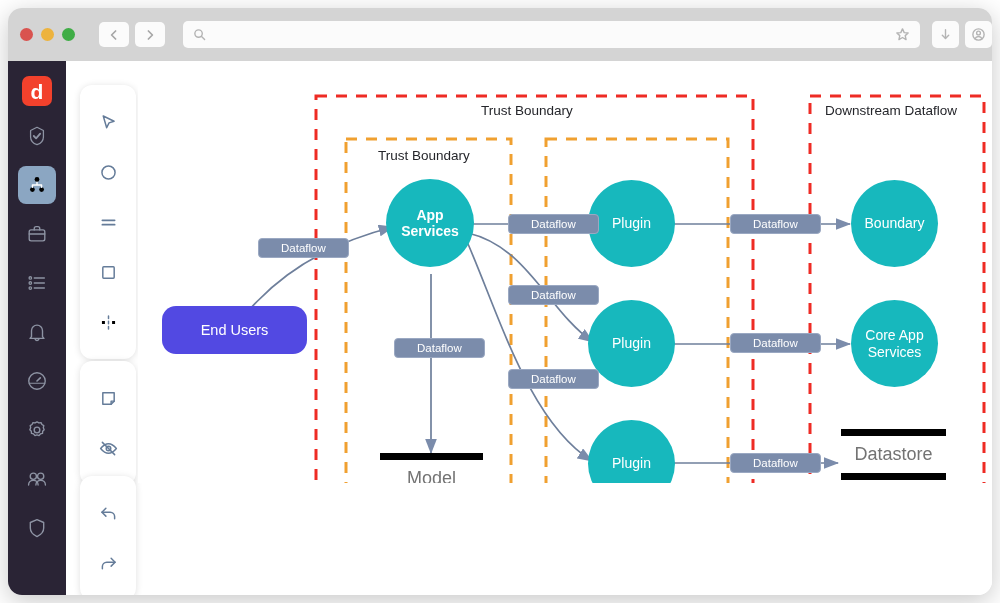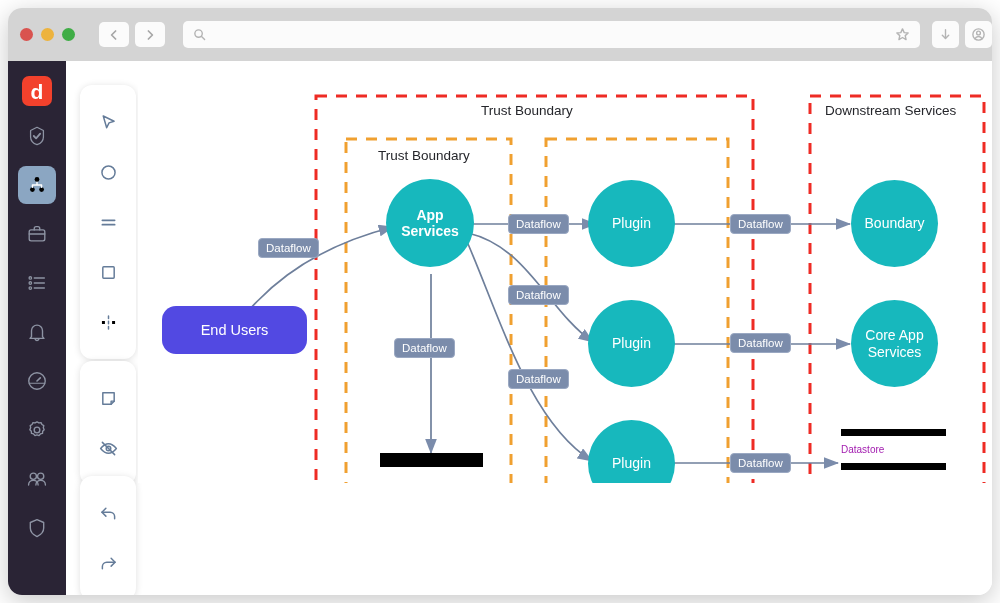--- a/index.html
+++ b/index.html
@@ -133,30 +133,30 @@
     position: absolute;
     background: #5249e2;
     color: #ffffff;
     display: flex; align-items: center; justify-content: center;
     font-size: 14.5px;
     border-radius: 14px;
   }
   .node-store { position: absolute; }
   .node-store .bar { height: 7px; background: #000000; width: 100%; }
   .node-store .storelabel {
-    font-size: 10px; color: #a21caf;
+    text-align: center; font-size: 18px; color: #737373;
     padding: 8px 0;
   }
   .flow-label {
     position: absolute;
     background: #7b8cab;
     color: #ffffff;
     font-size: 11.5px;
     border-radius: 4px;
-    padding: 3px 7px;
+    padding: 3px 22px;
     white-space: nowrap;
     border: 1px solid #9aa8c2;
   }
 </style>
 </head>
 <body>
 
 <div class="window">
 
   <div class="chrome">
@@ -361,21 +361,21 @@
           <path d="M 293 213 L 293 392" marker-end="url(#ah)"></path>
           <path d="M 532 163 L 712 163" marker-end="url(#ah)"></path>
           <path d="M 530 283 L 712 283" marker-end="url(#ah)"></path>
           <path d="M 530 402 L 700 402" marker-end="url(#ah)"></path>
         </g>
       </svg>
 
       <div class="lbl-box-title" style="left:343px; top:42px;">Trust Boundary</div>
       <div class="lbl-box-title" style="left:240px; top:87px;">Trust Boundary</div>
       <div class="lbl-box-title" style="left:468px; top:87px;margin-top:48px;">Plugins</div>
-      <div class="lbl-box-title" style="left:687px; top:42px;">Downstream Services</div>
+      <div class="lbl-box-title" style="left:687px; top:42px;">Downstream Dataflow</div>
 
       <div class="node-rect" style="left:24px; top:245px; width:145px; height:48px;">End Users</div>
 
       <div class="node-circle" style="left:248px; top:118px; width:88px; height:88px;font-weight:bold;">
         <span>
           <span>App</span><br>
           <span>Services</span>
         </span>
       </div>
 
@@ -387,20 +387,21 @@
 
       <div class="node-circle" style="left:713px; top:239px; width:87px; height:87px;justify-content:center;">
         <span>
           <span>Core App</span><br>
           <span>Services</span>
         </span>
       </div>
 
       <div class="node-store" style="left:242px; top:392px; width:103px;">
         <div class="bar"></div>
+        <div class="storelabel">Model</div>
         <div class="bar"></div>
       </div>
 
       <div class="node-store" style="left:703px; top:368px; width:105px;">
         <div class="bar"></div>
         <div class="storelabel">Datastore</div>
         <div class="bar"></div>
       </div>
 
       <div class="flow-label" style="left:120px; top:177px;">Dataflow</div>

